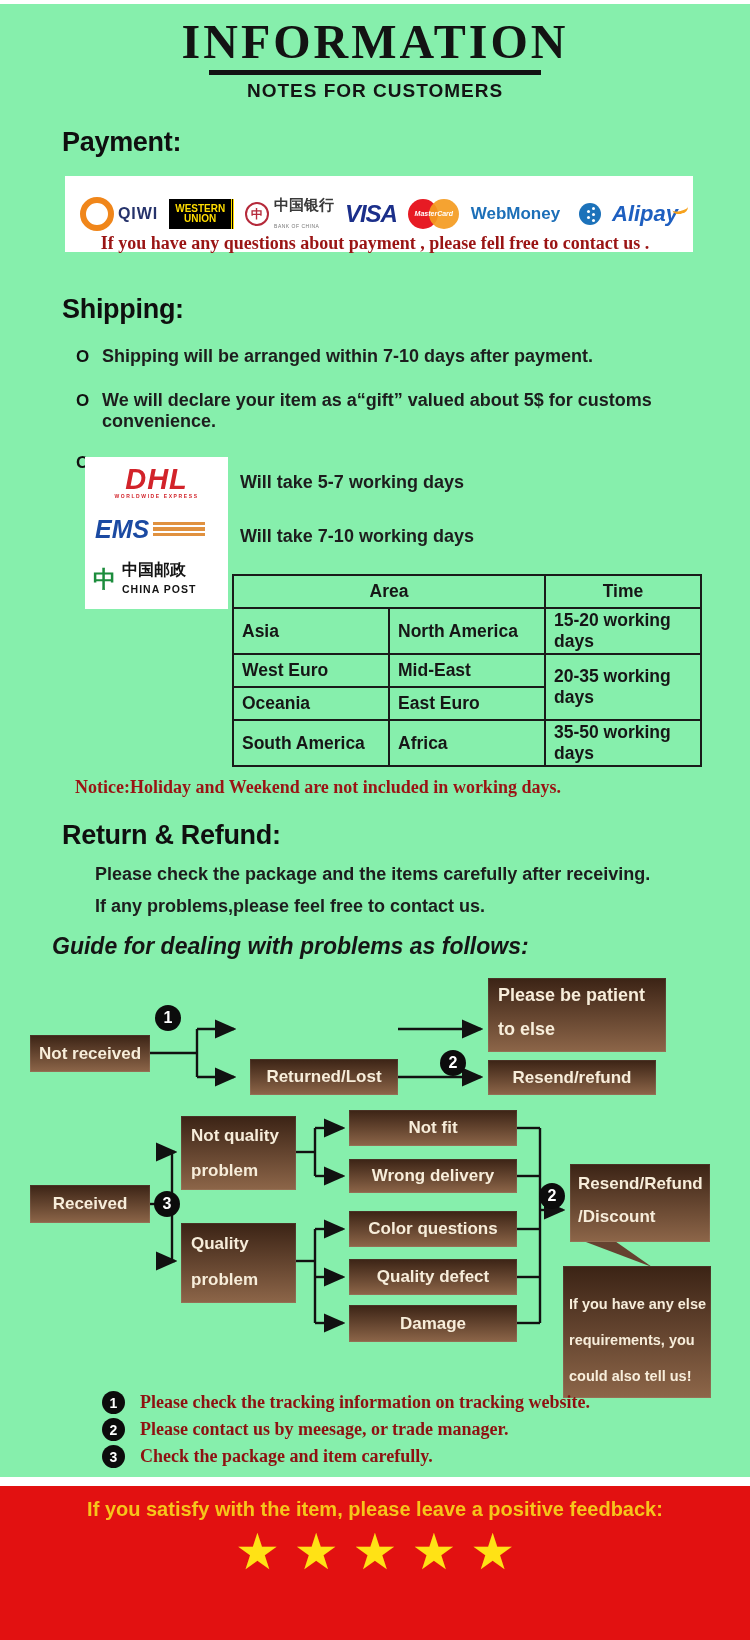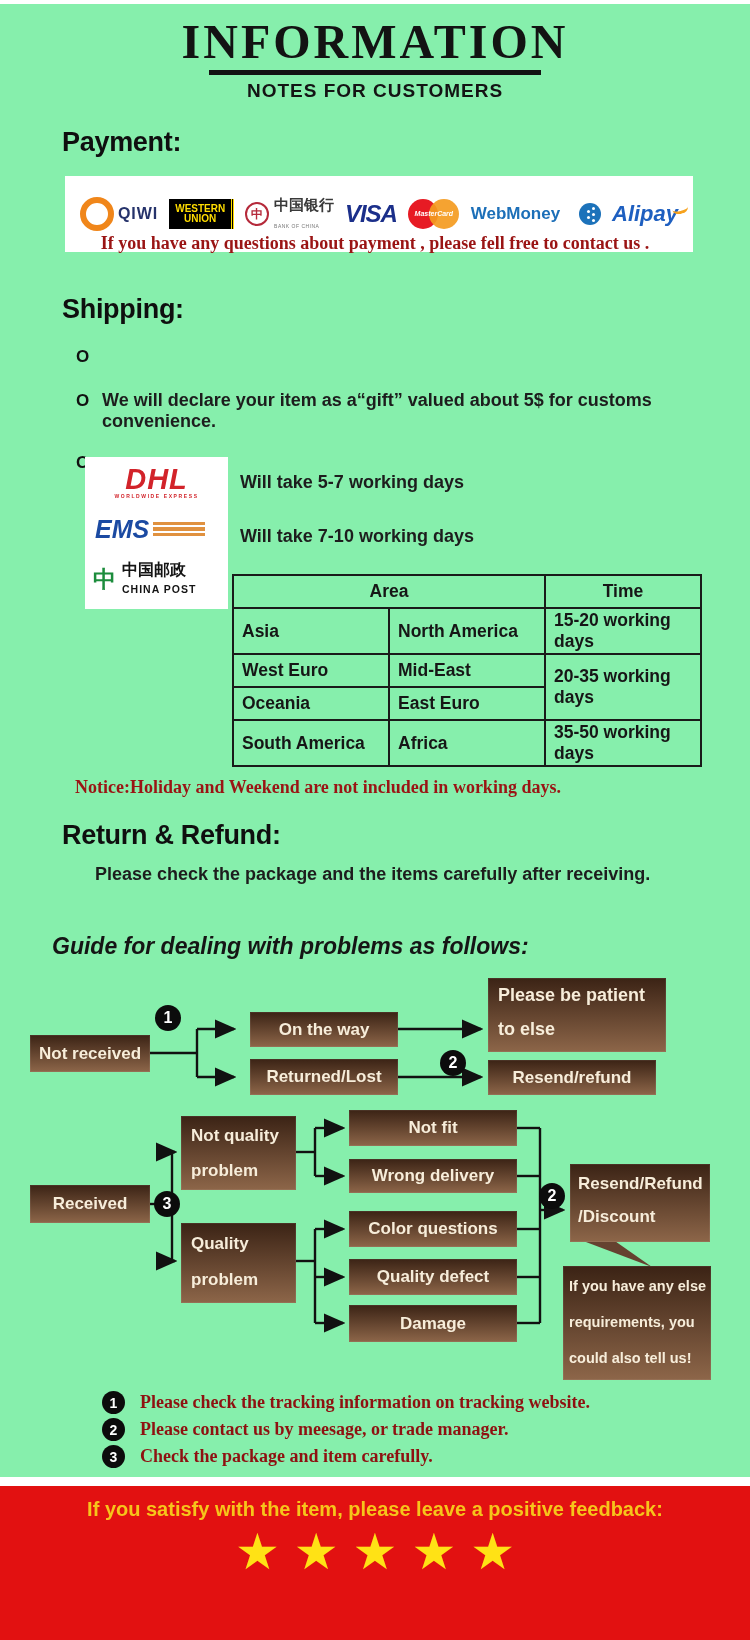--- a/index.html
+++ b/index.html
@@ -109,20 +109,21 @@
           <i></i>
         </span>
     </span>
     <span class="alipay"><span>Alipay</span><i></i></span>
   </div>
   <div class="abs ctr redline" style="top:233px">If you have any questions about payment , please fell free to contact us .</div>
 
   <div class="abs sec-h" style="top:294px;left:62px">Shipping:</div>
 
   <div class="abs bullet-o" style="top:347px;left:76px">O</div>
+  <div class="abs body-t" style="top:346px;left:102px;width:580px">Shipping will be arranged within 7-10 days after payment.</div>
 
   <div class="abs bullet-o" style="top:391px;left:76px">O</div>
   <div class="abs body-t" style="top:390px;left:102px;width:566px;line-height:21px">We will declare your item as a“gift” valued about 5$ for customs convenience.</div>
 
   <div class="abs bullet-o" style="top:453px;left:76px">O</div>
 
   <div class="abs" style="top:452px;left:0;width:750px;height:290px">
     <div class="abs white-box" style="left:85px;top:5px;width:143px;height:152px">
       <div class="abs" style="left:0;top:8px;width:143px;text-align:center">
         <div class="dhl">DHL</div>
@@ -173,20 +174,21 @@
         <td>35-50 working days</td>
       </tr>
     </tbody>
       </table>
   </div>
 
   <div class="abs redline" style="top:777px;left:75px">Notice:Holiday and Weekend are not included in working days.</div>
 
   <div class="abs sec-h" style="top:820px;left:62px">Return &amp; Refund:</div>
   <div class="abs body-t" style="top:864px;left:95px">Please check the package and the items carefully after receiving.</div>
+  <div class="abs body-t" style="top:896px;left:95px">If any problems,please feel free to contact us.</div>
   <div class="abs guide" style="top:933px;left:52px">Guide for dealing with problems as follows:</div>
 
   <div class="abs" style="top:975px;left:0;width:750px;height:410px">
     <svg width="750" height="410" viewBox="0 0 750 410" style="position:absolute;left:0;top:0">
       <defs>
         <marker id="ah" markerWidth="9" markerHeight="8" refX="8" refY="4" orient="auto">
           <path d="M0,0 L9,4 L0,8 z" fill="#111"></path>
         </marker>
       </defs>
       <g stroke="#111" stroke-width="2.4" fill="none">
@@ -216,21 +218,20 @@
         <path d="M517 302 L540 302"></path>
         <path d="M517 348 L540 348"></path>
         <path d="M540 153 L540 348"></path>
         <path d="M540 235 L563 235" marker-end="url(#ah)"></path>
       </g>
       <path d="M578 264 L612 264 L652 292 Z" fill="#654230"></path>
     </svg>
 
     <div class="badge" style="left:155px;top:30px">1</div>
     <div class="fbox" style="left:30px;top:60px;width:120px;height:37px">Not received</div>
-    <div class="fbox" style="left:250px;top:37px;width:148px;height:35px">On the way</div>
     <div class="fbox" style="left:250px;top:84px;width:148px;height:36px">Returned/Lost</div>
     <div class="badge" style="left:440px;top:75px">2</div>
     <div class="fbox left" style="left:488px;top:3px;width:168px;height:74px;font-size:18px;line-height:34px">
       <span>Please be patient</span>
       <span>to else</span>
     </div>
     <div class="fbox" style="left:488px;top:85px;width:168px;height:35px">Resend/refund</div>
 
     <div class="fbox left" style="left:181px;top:141px;width:105px;height:72px;line-height:35px;padding-top:2px">
       <span>Not quality</span>
@@ -245,21 +246,21 @@
     <div class="fbox" style="left:349px;top:135px;width:168px;height:36px">Not fit</div>
     <div class="fbox" style="left:349px;top:184px;width:168px;height:34px">Wrong delivery</div>
     <div class="fbox" style="left:349px;top:236px;width:168px;height:36px">Color questions</div>
     <div class="fbox" style="left:349px;top:284px;width:168px;height:36px">Quality defect</div>
     <div class="fbox" style="left:349px;top:330px;width:168px;height:37px">Damage</div>
     <div class="badge" style="left:539px;top:208px">2</div>
     <div class="fbox left" style="left:570px;top:189px;width:132px;height:75px;line-height:33px;padding-left:8px;padding-top:3px">
       <span>Resend/Refund</span>
       <span>/Discount</span>
     </div>
-    <div class="fbox left" style="left:563px;top:291px;width:142px;height:112px;font-size:14.5px;line-height:36px;padding-left:6px;padding-top:2px">
+    <div class="fbox left" style="left:563px;top:291px;width:142px;height:112px;font-size:14.5px;line-height:36px;padding-left:6px;padding-top:20px">
       <span>If you have any else</span>
       <span>requirements, you</span>
       <span>could also tell us!</span>
     </div>
   </div>
 
   <div class="note-badge" style="left:102px;top:1391px">1</div>
   <div class="note-t" style="left:140px;top:1392px">Please check the tracking information on tracking website.</div>
   <div class="note-badge" style="left:102px;top:1418px">2</div>
   <div class="note-t" style="left:140px;top:1419px">Please contact us by meesage, or trade manager.</div>

